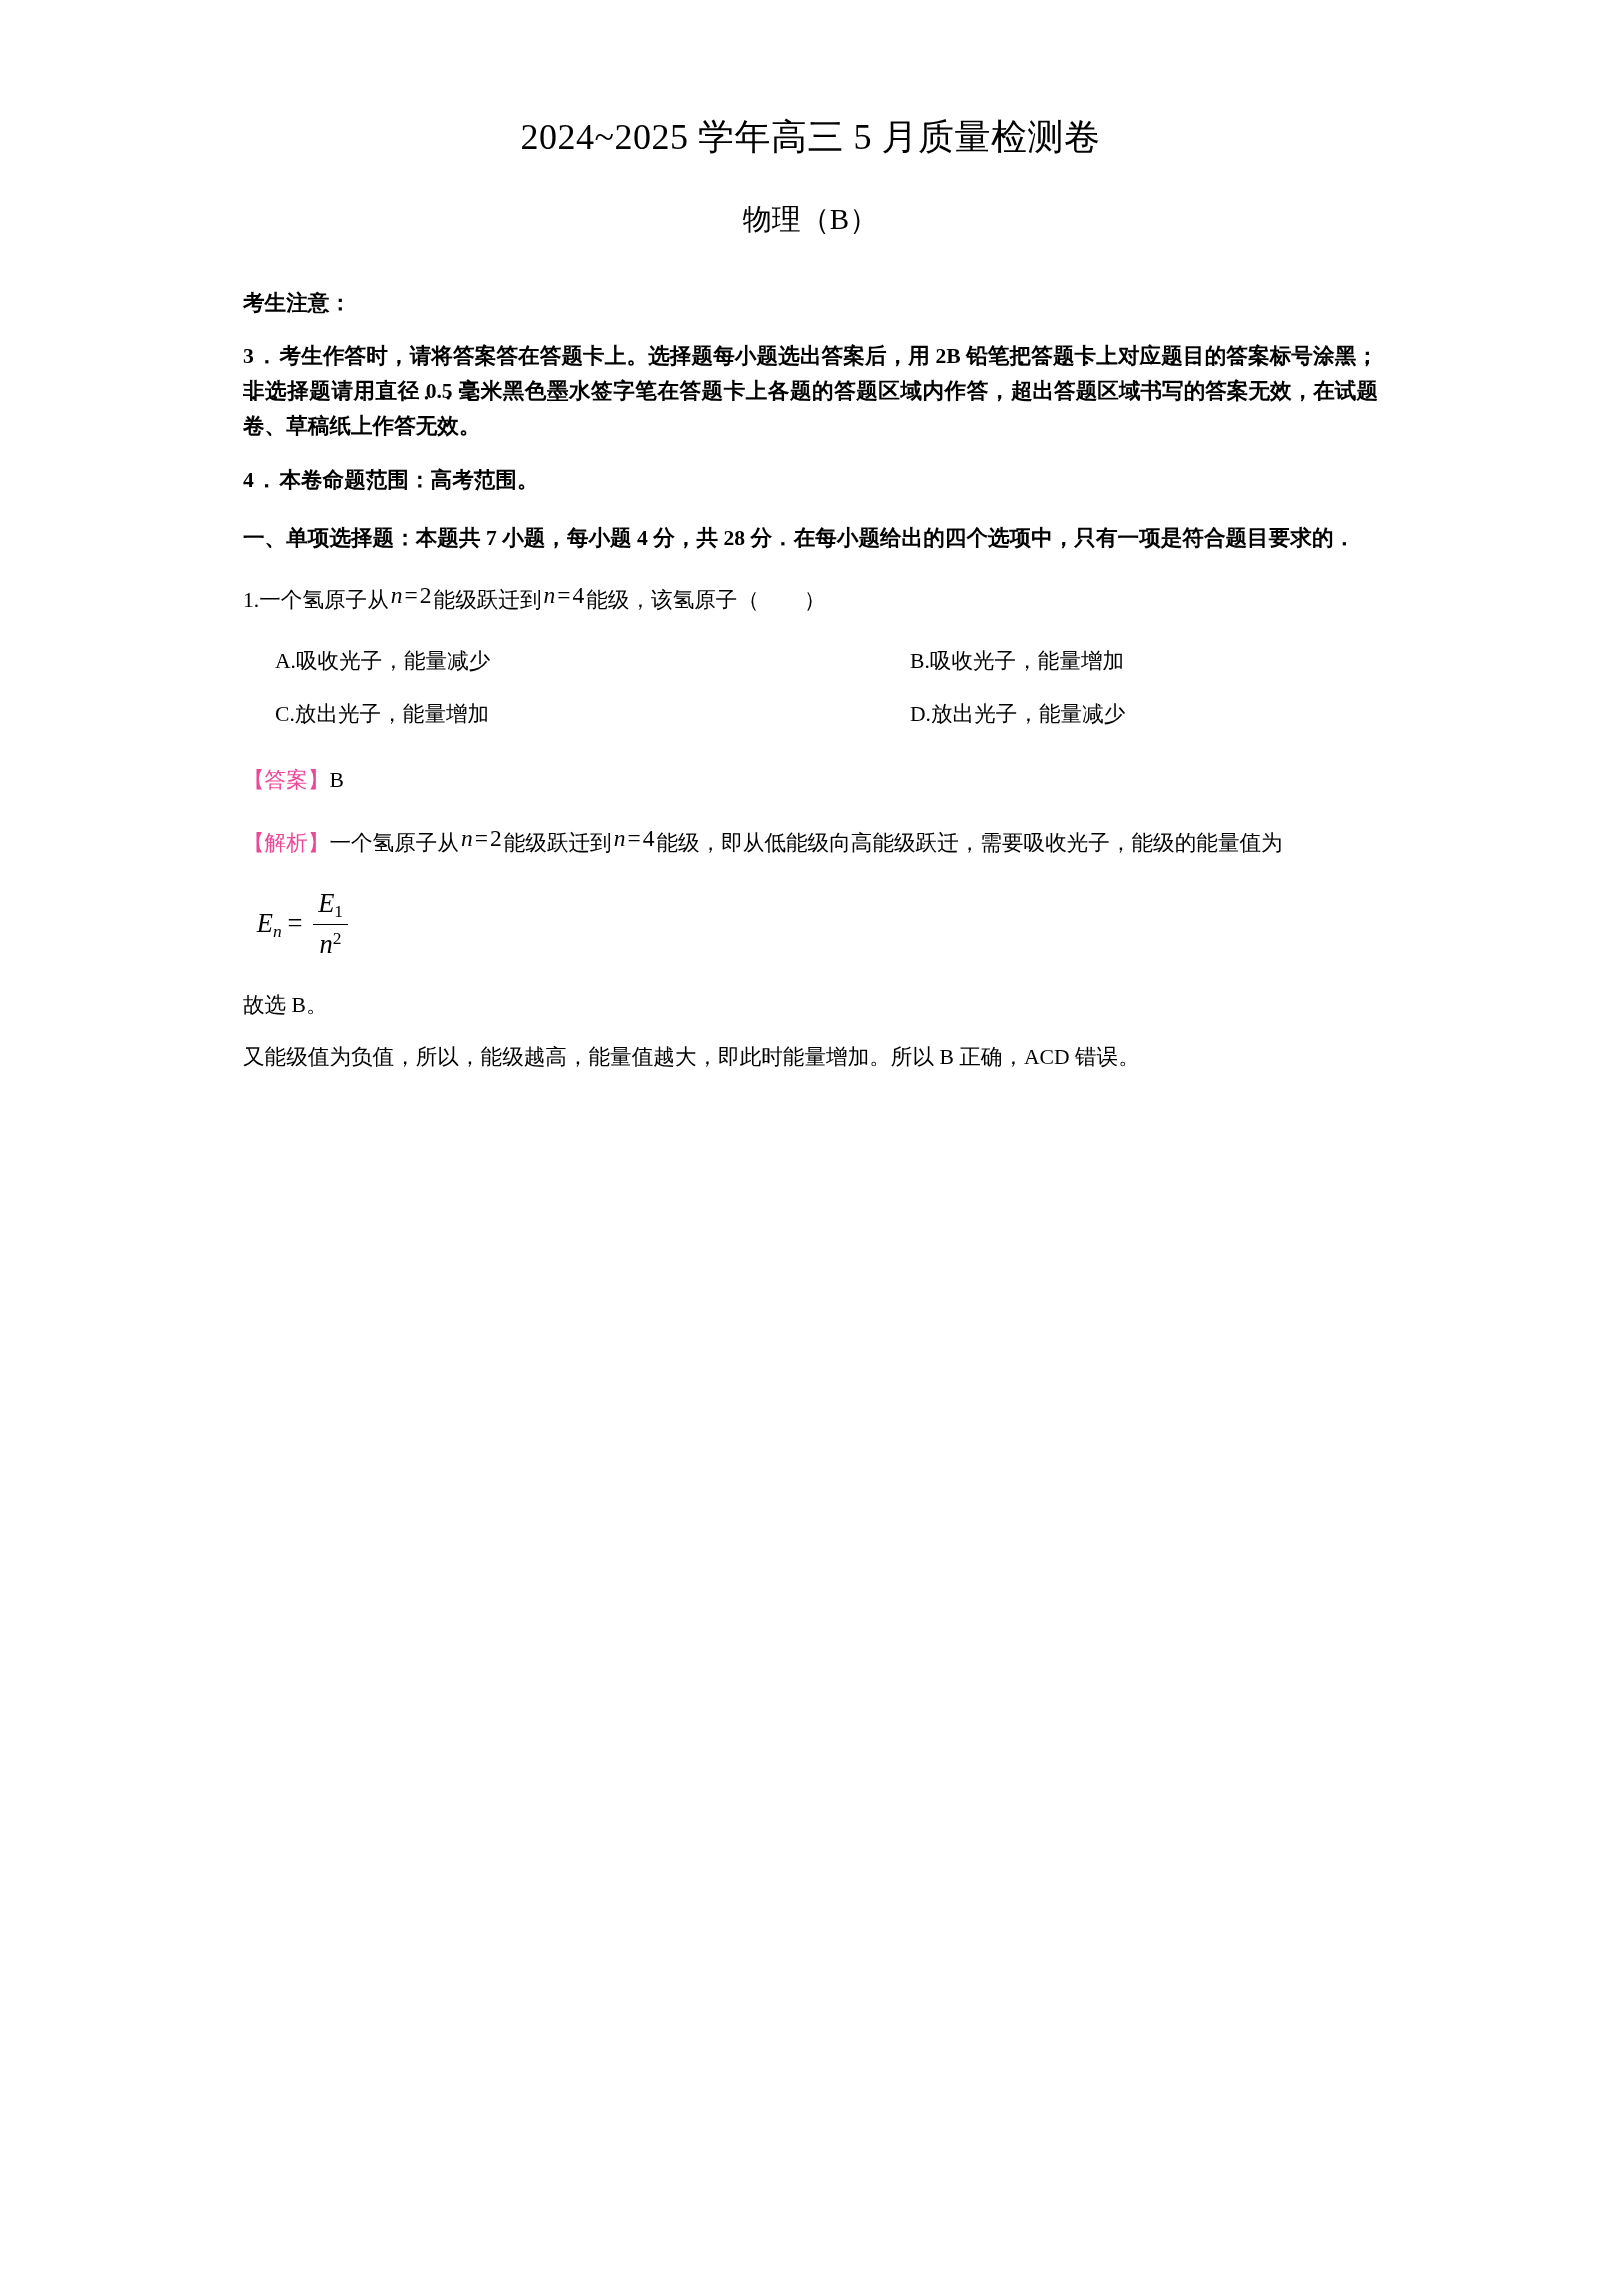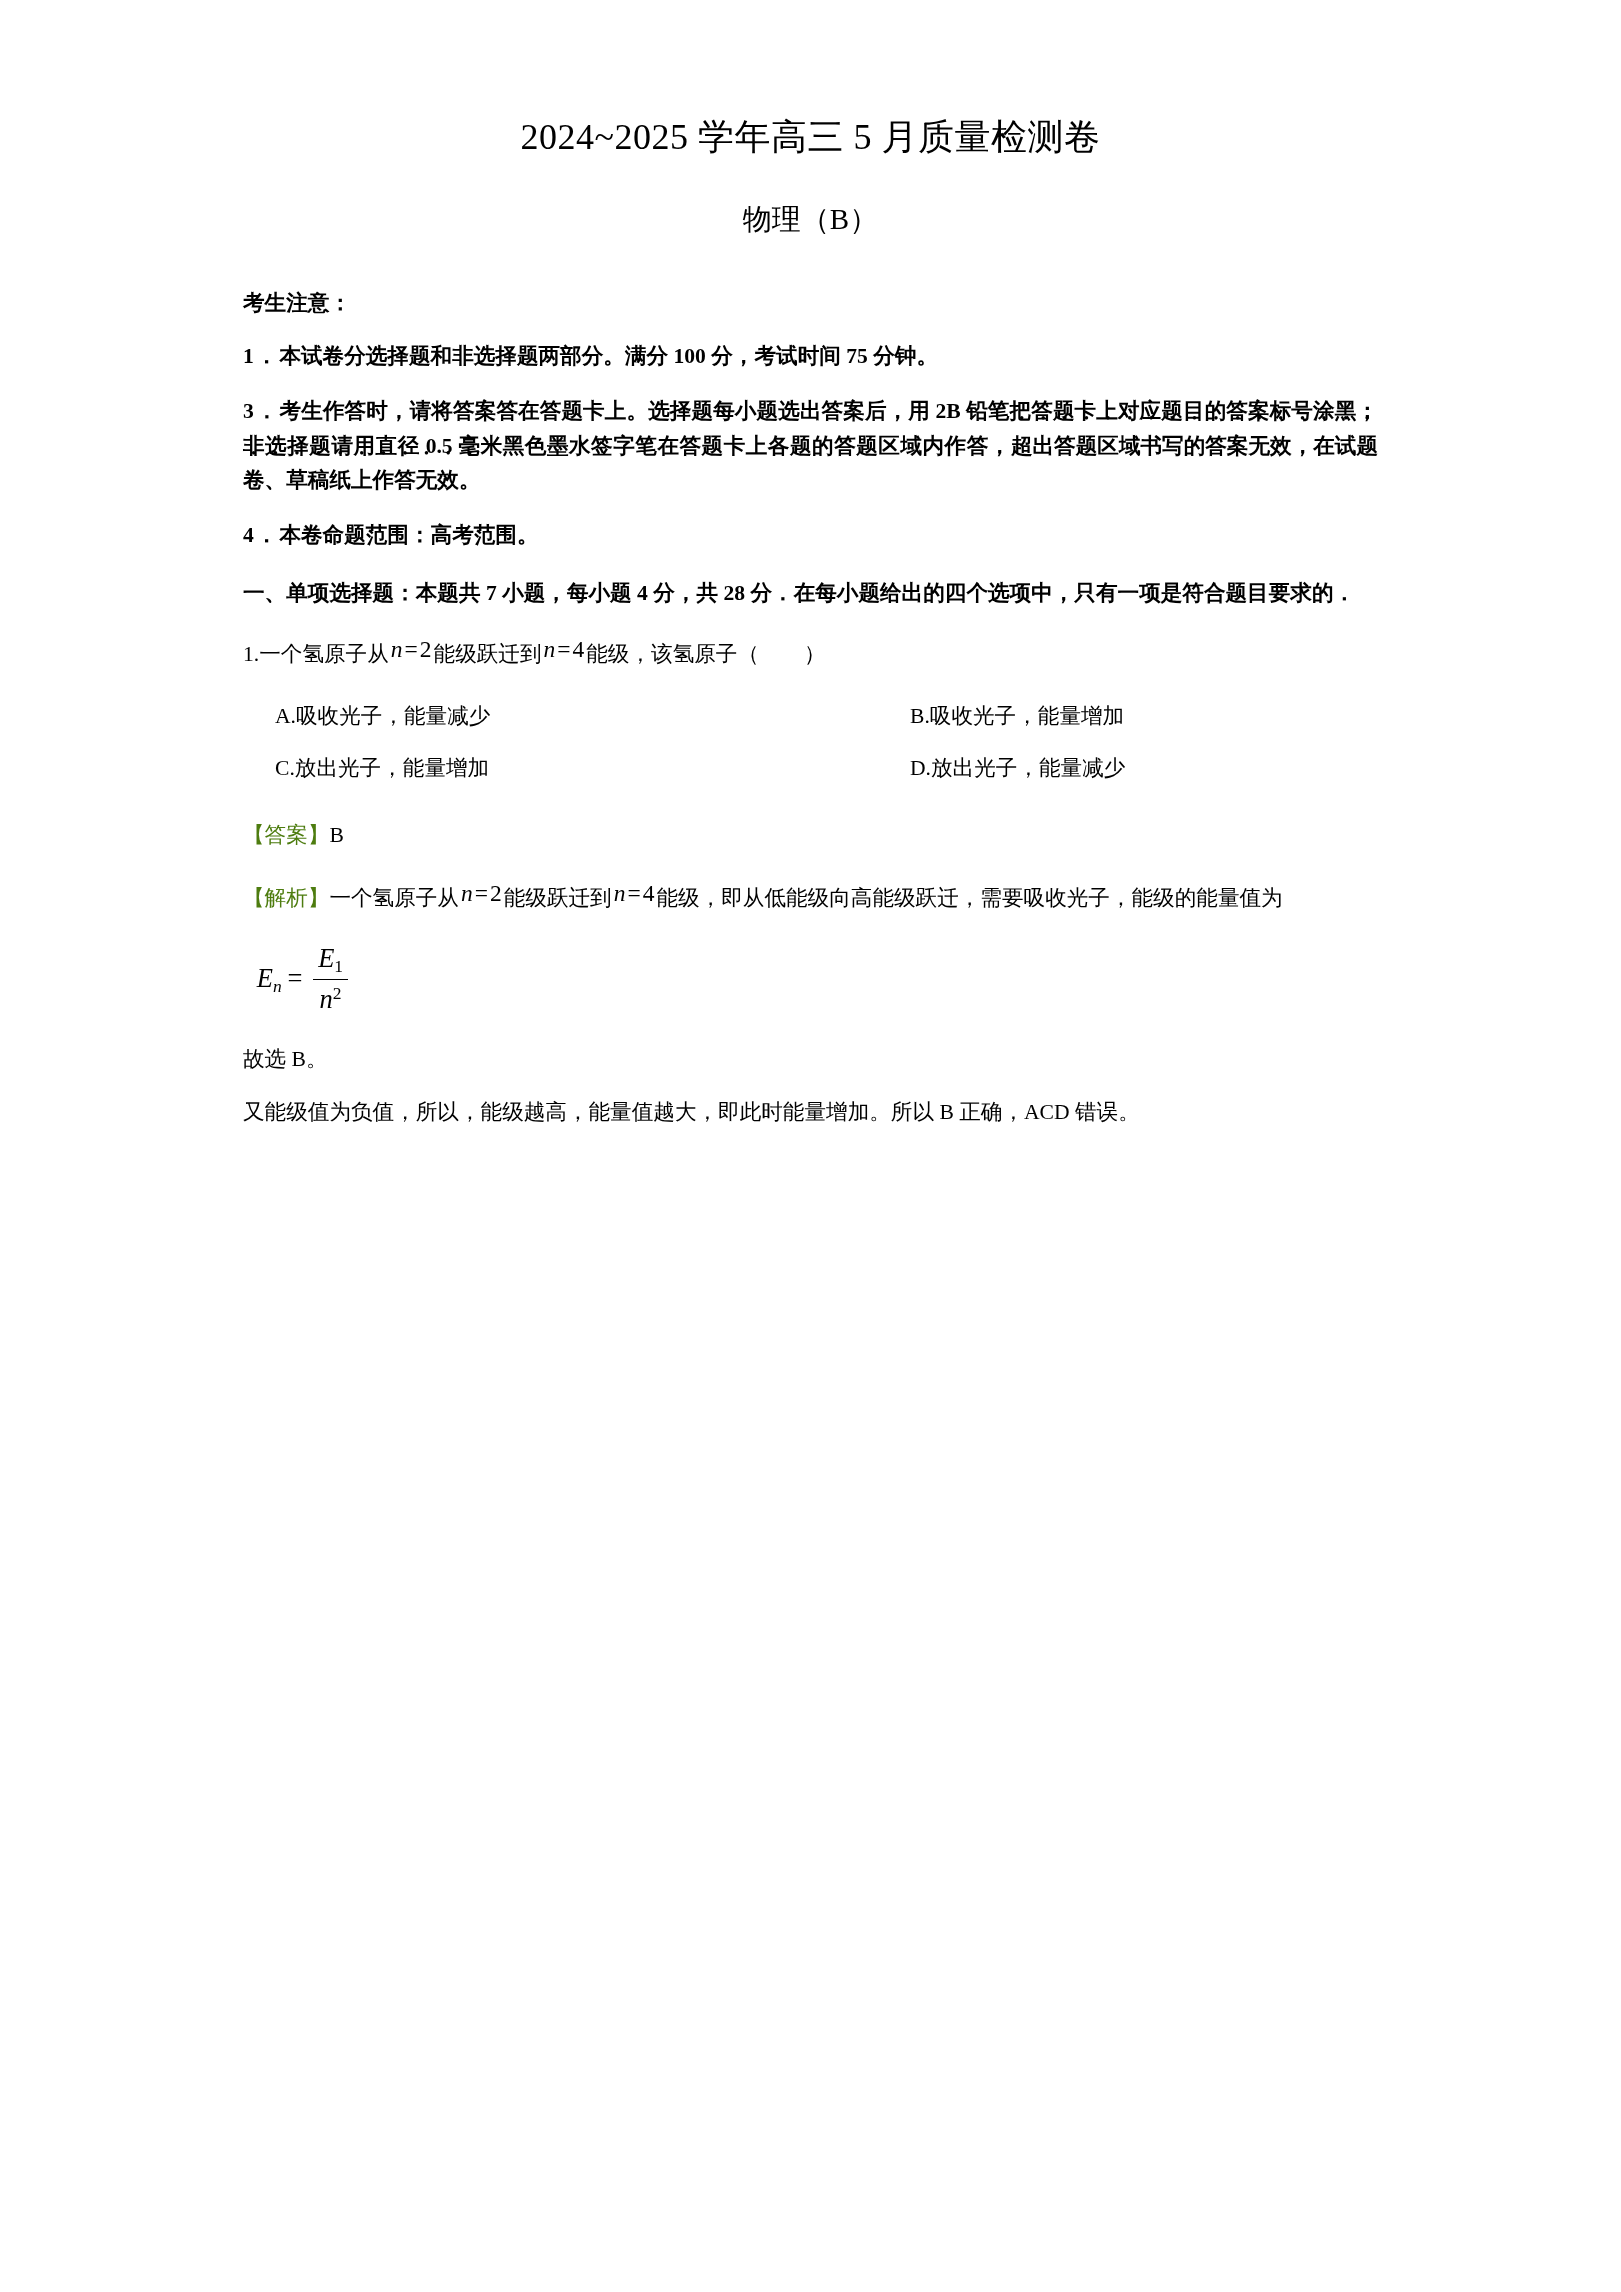--- a/index.html
+++ b/index.html
@@ -163,21 +163,21 @@
     position: absolute;
     left: 667px;
     top: 0;
   }
   .opt-label {
     font-family: "Liberation Serif", "DejaVu Serif", serif;
   }
 
   
   .tag-blue {
-    color: #4d7c0f;
+    color: #ec4899;
   }
   .answer-line {
     font-size: 21.6px;
     margin: 0;
     padding-top: 13.7px;
     line-height: 1.78;
   }
   .analysis-line {
     font-size: 21.6px;
     margin: 0;
@@ -237,23 +237,20 @@
 <body>
 
 <div class="page">
   <div class="content">
 
     <h1 class="doc-title">2024~2025 学年高三 5 月质量检测卷</h1>
     <h2 class="doc-subtitle">物理（B）</h2>
 
     <p class="notice-head">考生注意：</p>
 
-    <p class="notice-item">
-      <span class="numlead">1．</span><span>本试卷分选择题和非选择题两部分。满分 100 分，考试时间 75 分钟。</span>
-    </p>
 
 
     <p class="notice-item">
       <span class="numlead">3．</span><span>考生作答时，请将答案答在答题卡上。选择题每小题选出答案后，用 2B 铅笔把答题卡上对应题目的答案标号涂黑；非选择题请用直径 0.5 毫米黑色墨水签字笔在答题卡上各题的答题区域内作答，</span><span class="emph"><span class="dotchar">超</span><span class="dotchar">出</span><span class="dotchar">答</span><span class="dotchar">题</span><span class="dotchar">区</span><span class="dotchar">域</span><span class="dotchar">书</span><span class="dotchar">写</span><span class="dotchar">的</span><span class="dotchar">答</span><span class="dotchar">案</span><span class="dotchar">无</span><span class="dotchar">效</span><span class="dotchar">，</span><span class="dotchar">在</span><span class="dotchar">试</span><span class="dotchar">题</span><span class="dotchar">卷</span><span class="dotchar">、</span><span class="dotchar">草</span><span class="dotchar">稿</span><span class="dotchar">纸</span><span class="dotchar">上</span><span class="dotchar">作</span><span class="dotchar">答</span><span class="dotchar">无</span><span class="dotchar">效</span><span class="dotchar">。</span></span>
     </p>
 
     <p class="notice-item">
       <span class="numlead">4．</span><span>本卷命题范围：高考范围。</span>
     </p>
 

